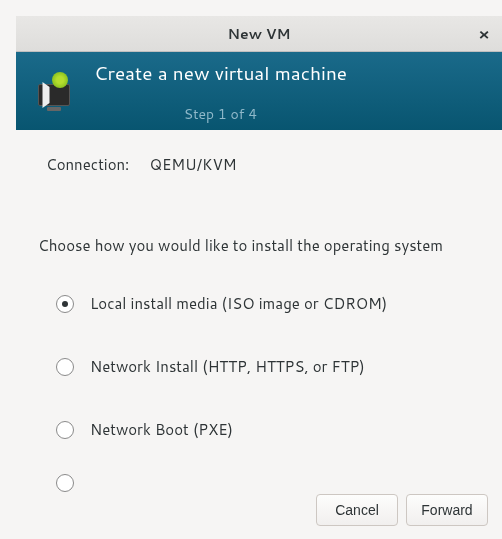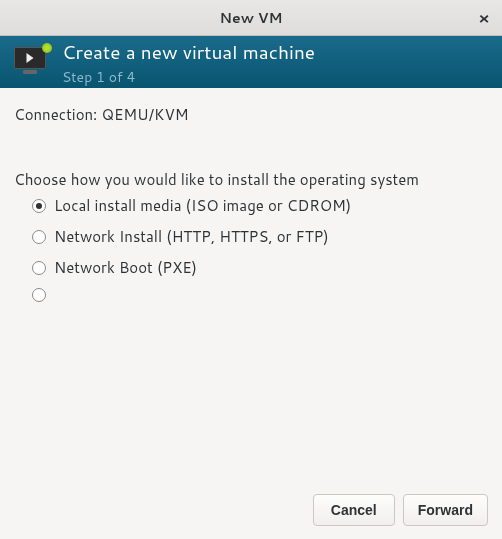--- a/index.html
+++ b/index.html
@@ -1,18 +1,18 @@
 <!DOCTYPE html>
 <html><head>
   <meta charset="utf-8">
   <style>
     * {
       box-sizing: border-box;
       margin: 0;
-      padding: 0;
+      padding: 8px;
     }
     body {
       font-family: Cantarell, "Segoe UI", sans-serif;
       font-size: 14px;
       color: #2e3436;
       background: #f6f5f4;
       width: 502px;
       height: 539px;
       overflow: hidden;
     }
@@ -41,25 +41,26 @@
       align-items: center;
       justify-content: center;
       cursor: pointer;
       color: #2e3436;
       font-size: 16px;
       font-weight: bold;
     }
     .header {
       background: #0a5a7a;
       background: linear-gradient(to bottom, #1a6a8a, #085570);
-      height: 52px;
+      height: 78px;
       display: flex;
       align-items: center;
       padding: 0 14px;
       gap: 12px;
+      text-align: center;
     }
     .header-icon {
       width: 36px;
       height: 30px;
       position: relative;
       flex-shrink: 0;
     }
     .monitor {
       width: 32px;
       height: 22px;
@@ -180,21 +181,20 @@
       border: 1px solid #cdc7c2;
       border-radius: 4px;
       background: linear-gradient(to bottom, #fdfdfc, #f1efee);
       font-size: 14px;
       color: #2e3436;
       cursor: pointer;
       display: flex;
       align-items: center;
       justify-content: center;
       padding: 0 14px;
-      font-weight: bold;
     }
     .btn.disabled {
       color: #a0a0a0;
       cursor: default;
     }
   </style>
 </head>
 <body>
 
 <div class="titlebar">

